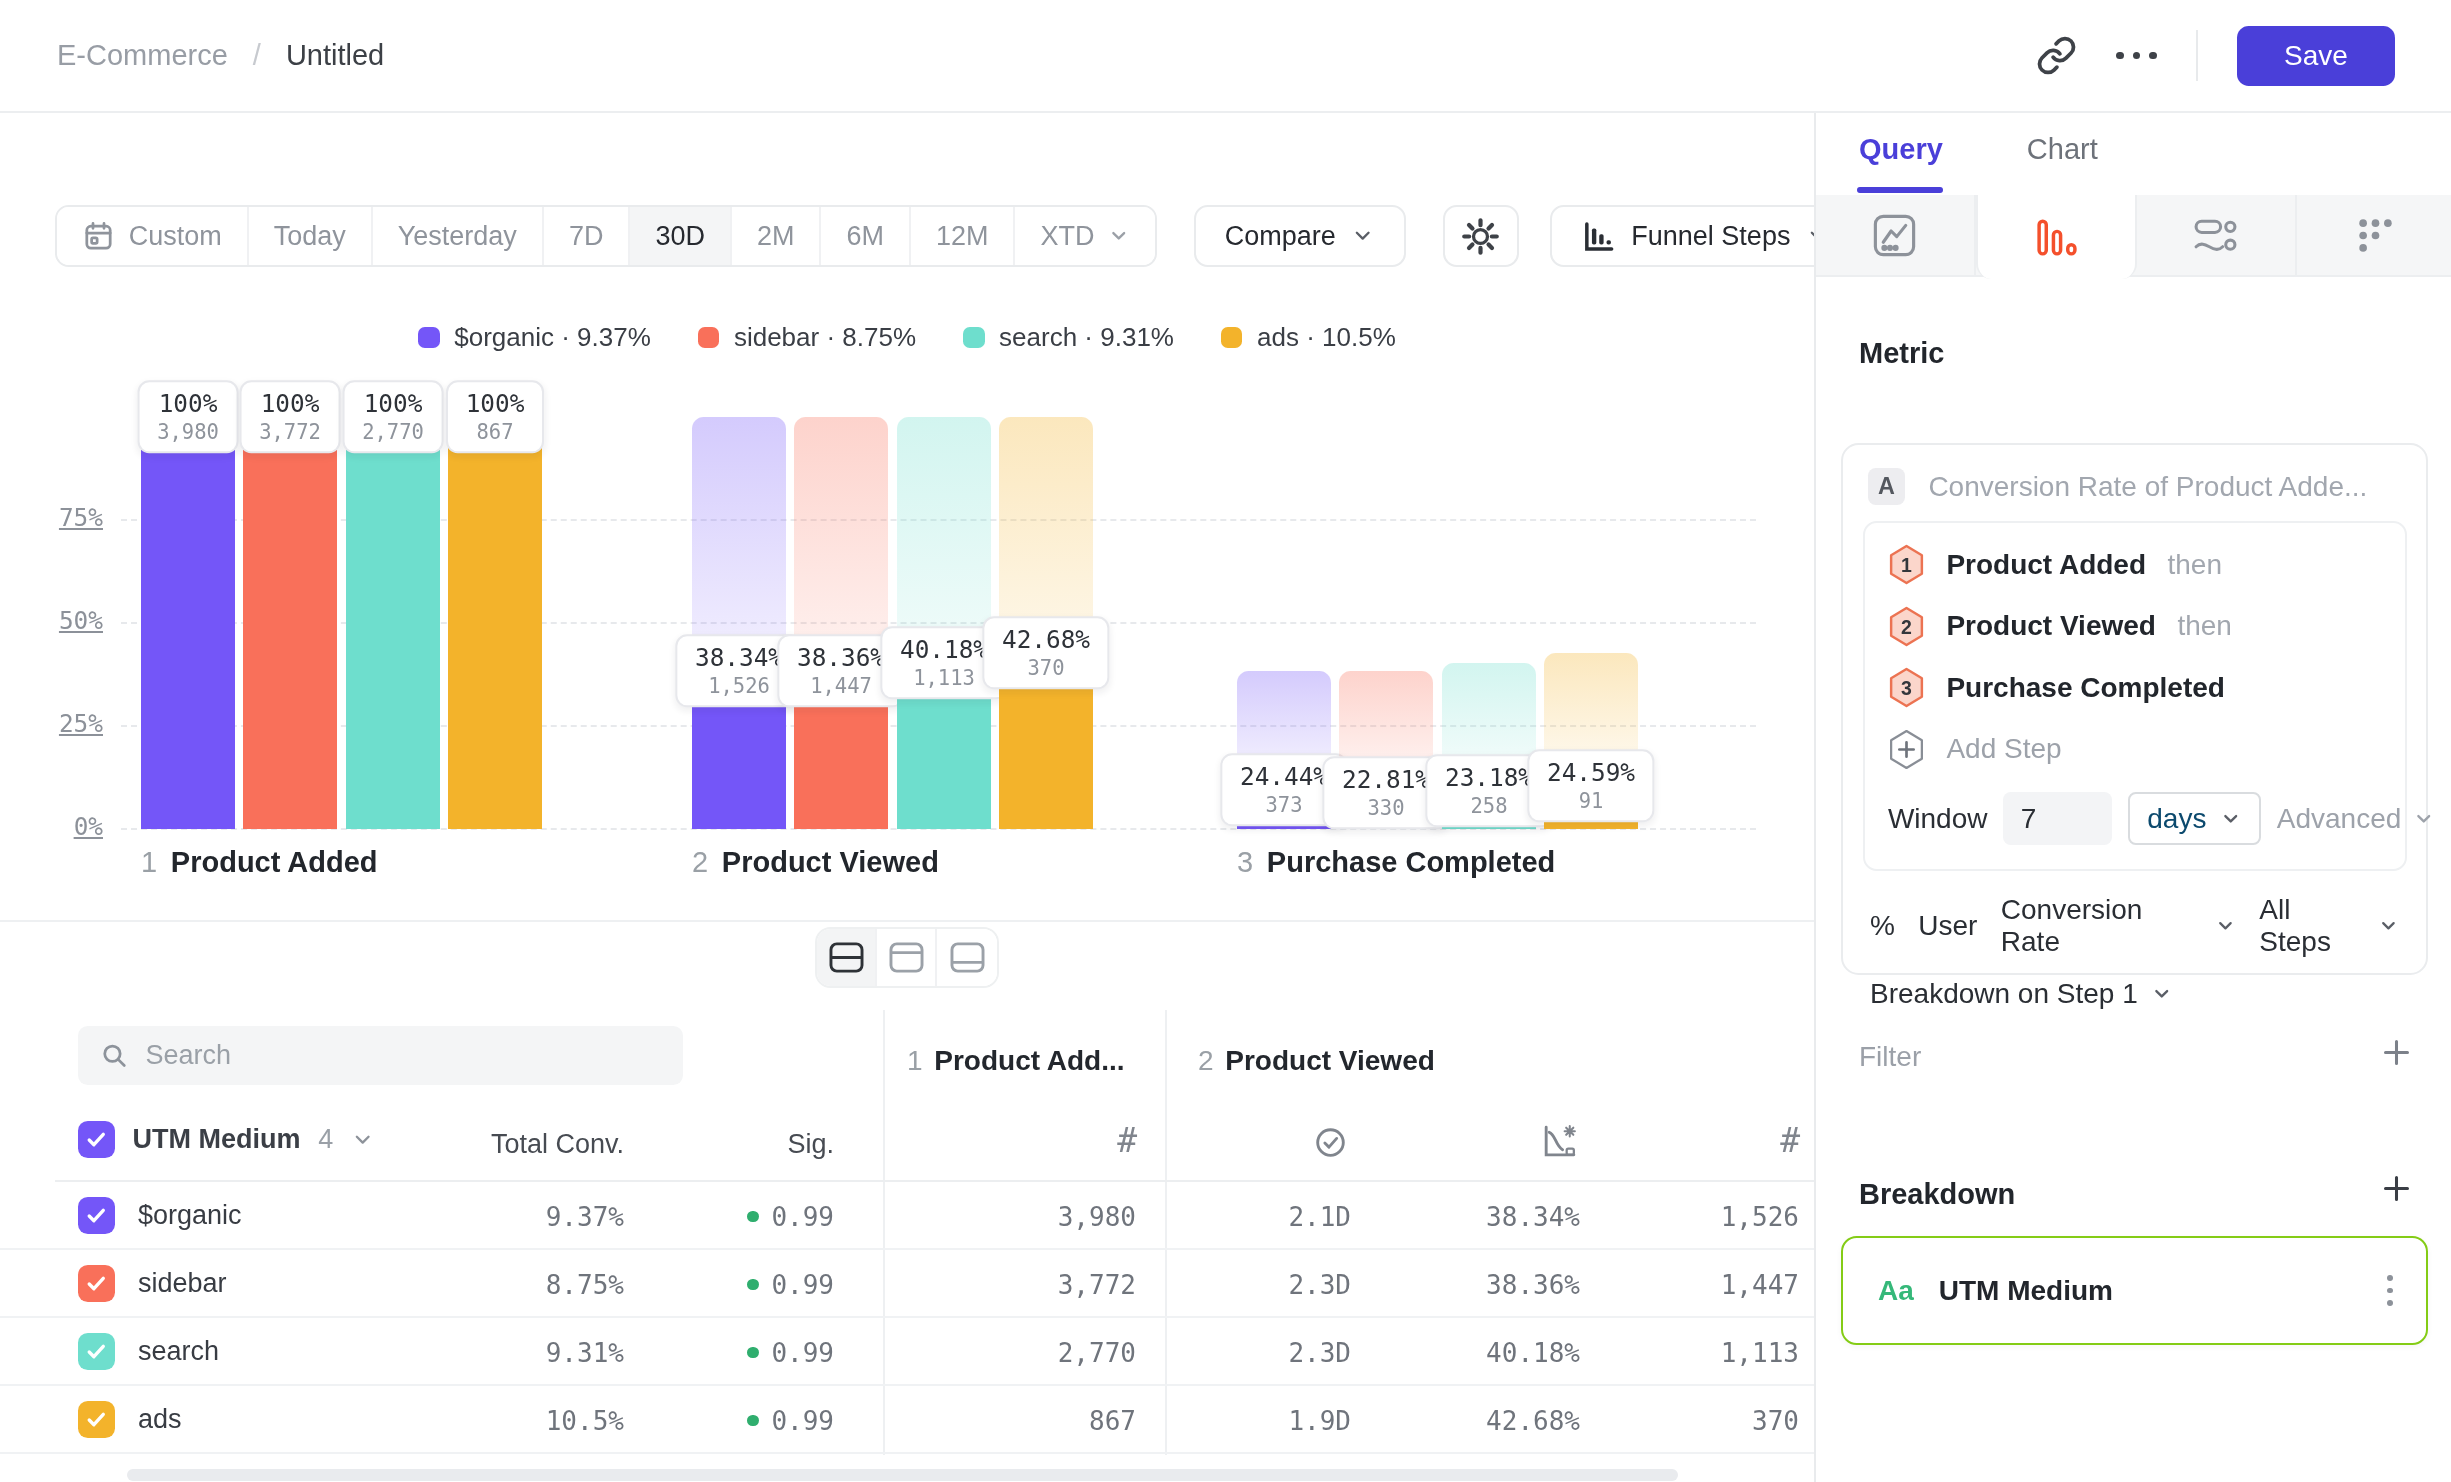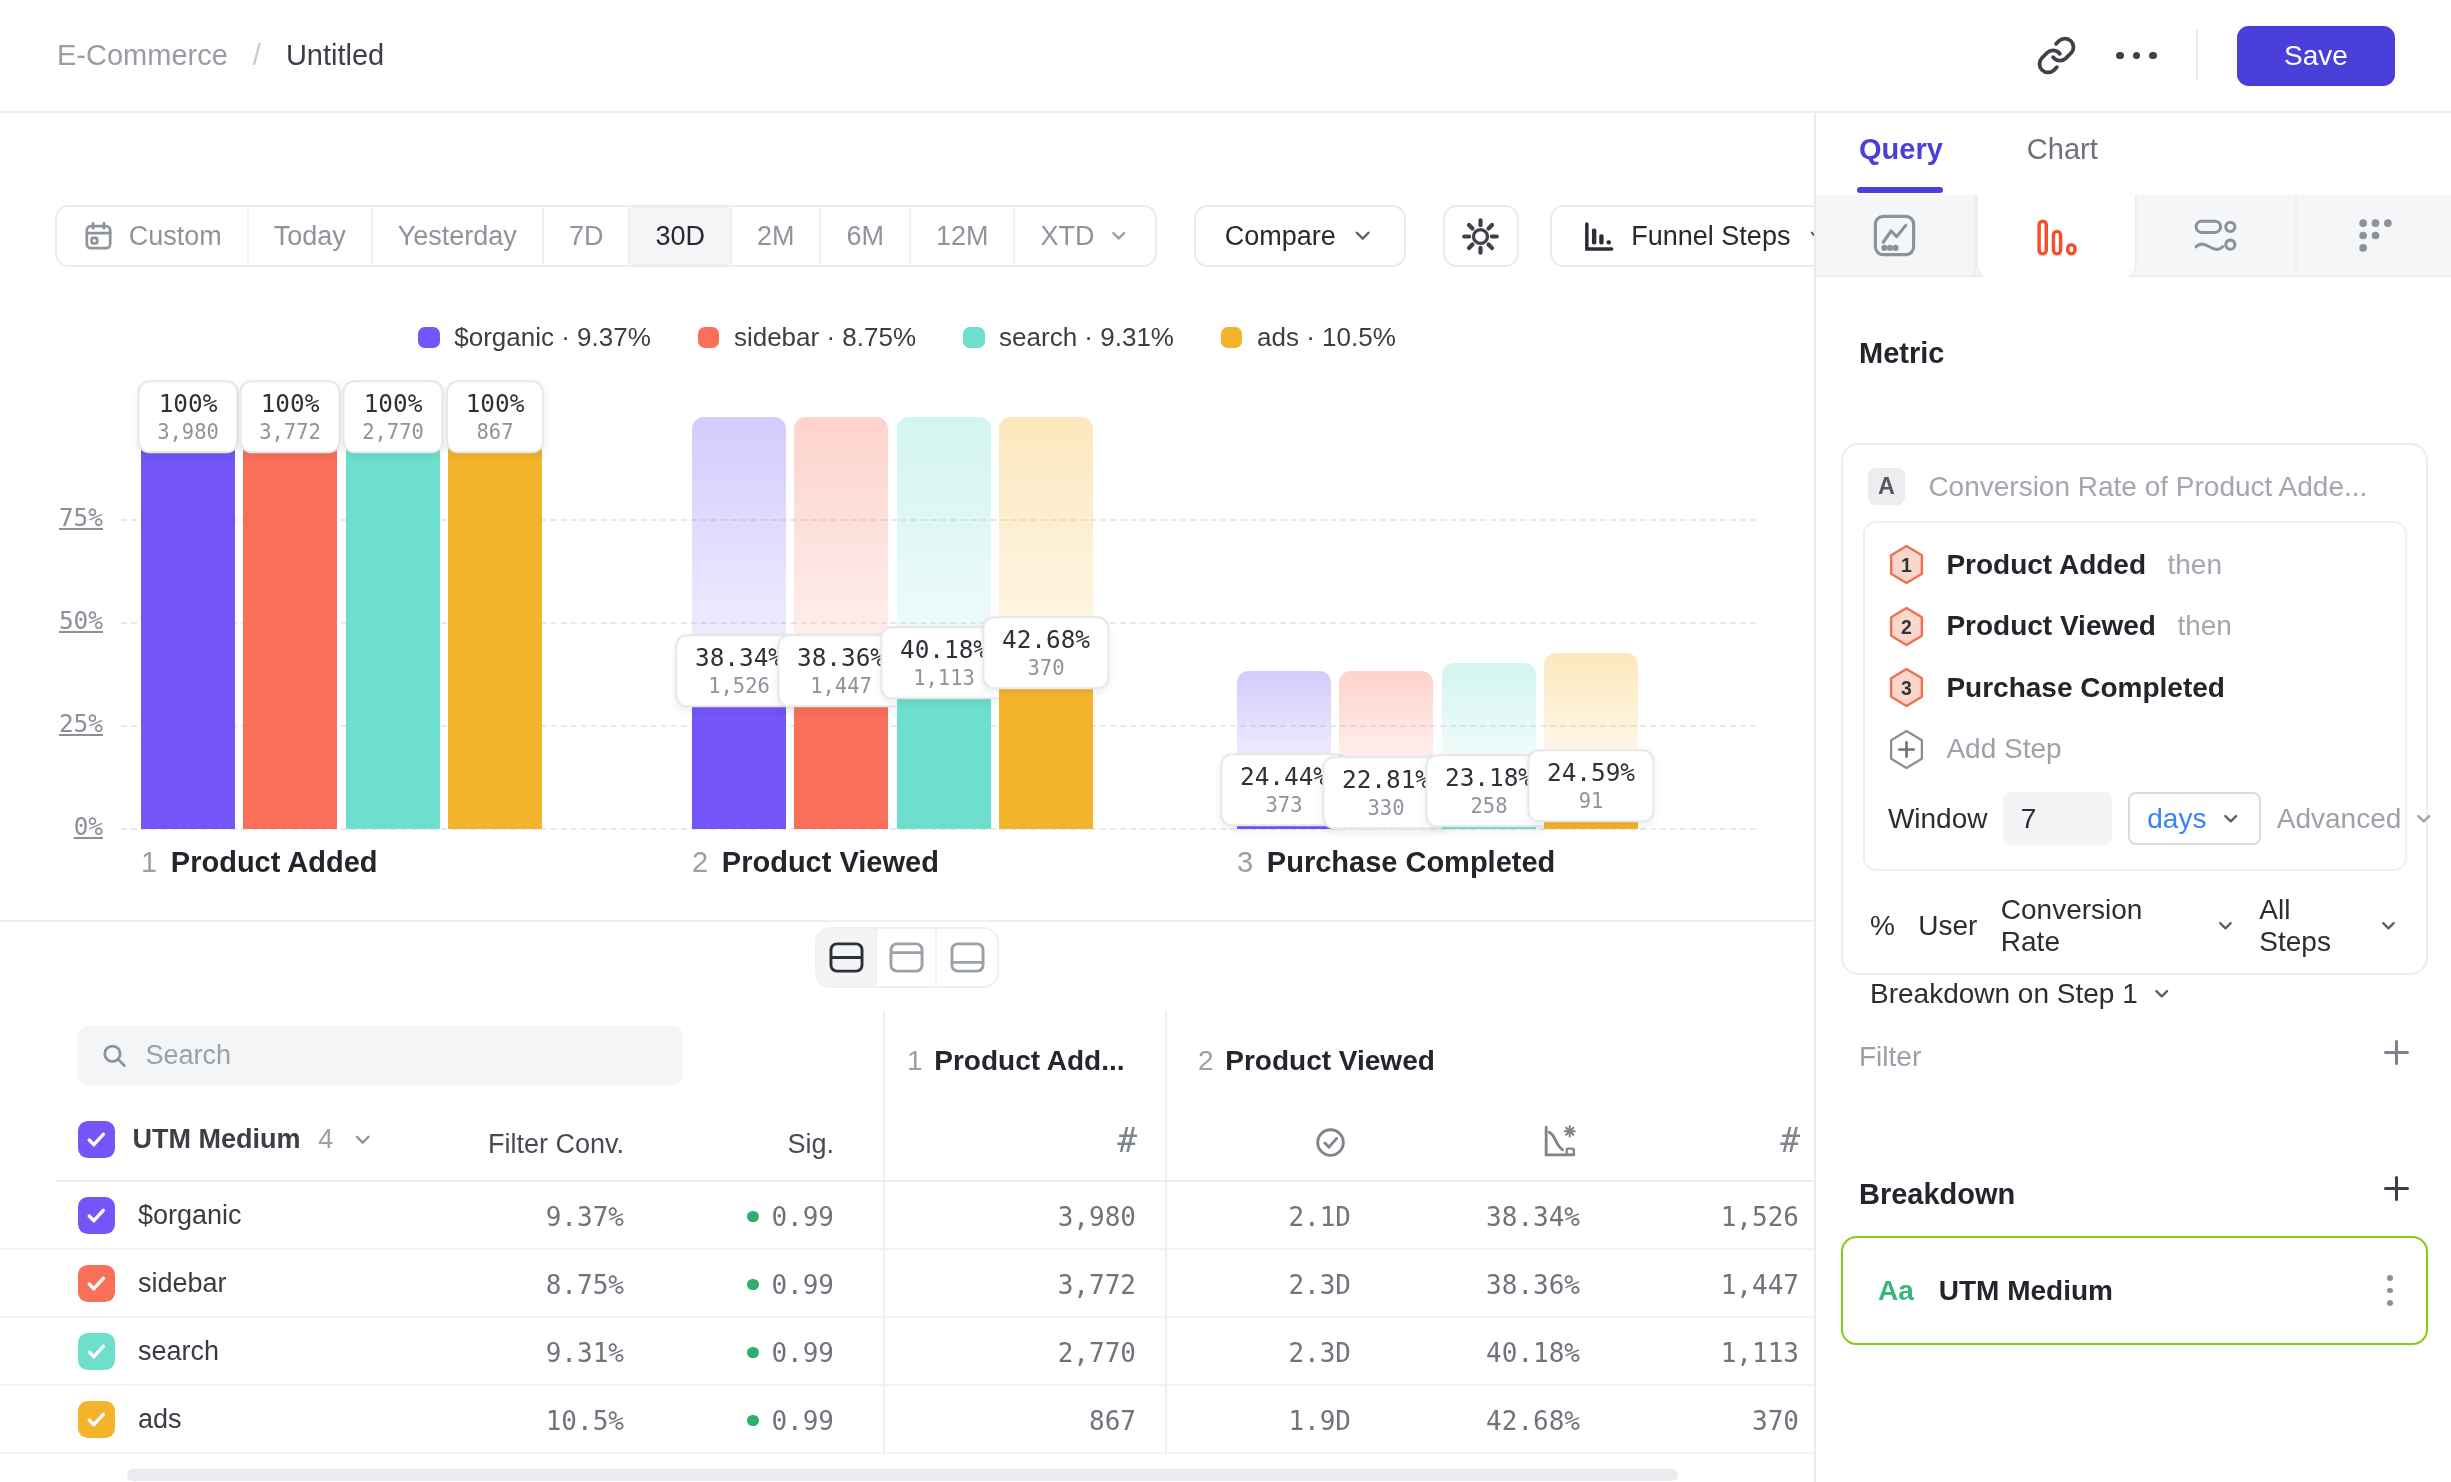--- a/index.html
+++ b/index.html
@@ -132,21 +132,21 @@
   .mstep { display:flex; align-items:center; gap:21.5px; margin-bottom:20.5px; cursor:pointer; }
   .mstep-name { font-size:28px; font-weight:700; color:#22262c; }
   .mstep-then { font-size:28px; color:#a2a7af; }
   .addstep { display:flex; align-items:center; gap:21.5px; margin-bottom:22.4px; cursor:pointer; }
   .addstep span { font-size:28px; color:#9da2aa; }
   .winrow { display:flex; align-items:center; gap:15.6px; }
   .winlab { font-size:28px; color:#2a2e34; }
   .wininput { width:109px; height:53px; background:#f3f4f6; border:none; border-radius:7.8px; padding:0 17.6px;
     font-size:28px; color:#2a2e34; font-family:inherit; }
   .winunit { height:53px; border:2px solid #d9dcdf; border-radius:7.8px; display:flex; align-items:center;
-    gap:13.7px; padding:0 17.6px; font-size:28px; color:#3b82f6; background:#fff; cursor:pointer; }
+    gap:13.7px; padding:0 17.6px; font-size:28px; color:#0c4a6e; background:#fff; cursor:pointer; }
   .advanced { margin-left:auto; display:flex; align-items:center; gap:11.7px; font-size:28px; color:#9da2aa; cursor:pointer; }
   .measure { display:flex; align-items:center; gap:23.4px; padding:23.4px 27px 0 27px; font-size:28px; color:#2a2e34; }
   .measure .tok { display:flex; align-items:center; gap:11.7px; cursor:pointer; }
   .bdon { display:flex; align-items:center; gap:13.7px; padding:19.5px 27px 0 27px; font-size:28px; color:#2a2e34; cursor:pointer; }
 
   .sect { position:absolute; left:43px; font-size:28px; }
   .filter-lab { top:928px; color:#9ba0a8; font-weight:500; }
   .bd-lab { top:1065px; color:#22262c; font-weight:700; font-size:29px; }
   .plus { position:absolute; left:564px; cursor:pointer; }
   .plus.f { top:923px; } .plus.b { top:1059px; }
@@ -427,21 +427,21 @@
         <svg width="25" height="25" viewBox="0 0 24 24" fill="none" stroke="#fff" stroke-width="3.2" stroke-linecap="round" stroke-linejoin="round">
             <path d="M5 12.5l4.5 4.5 9-10"></path>
           </svg>
       </span>
       <span class="th-name">UTM Medium</span>
       <span class="th-count">4</span>
       <svg width="23.4" height="23.4" viewBox="0 0 24 24" fill="none" stroke="#8d929a" stroke-width="2.4" stroke-linecap="round" stroke-linejoin="round">
           <path d="M6 9l6 6 6-6"></path>
         </svg>
     </div>
-    <span class="th" style="left:429px;width:195px;">Filter Conv.</span>
+    <span class="th" style="left:429px;width:195px;">Total Conv.</span>
     <span class="th" style="left:697px;width:137px;">Sig.</span>
 
     <span class="subcol" style="left:1078px;">
         <span class="hash">#</span>
       </span>
     <span class="subcol" style="left:1292px;">
       <svg width="41" height="41" viewBox="0 0 40 40" fill="none" stroke="#80858d" stroke-width="2.8" stroke-linecap="round" stroke-linejoin="round">
           <circle cx="20" cy="21" r="12.5"></circle>
           <path d="M14.5 21.5l4 4 7.5-8.5"></path>
         </svg>

